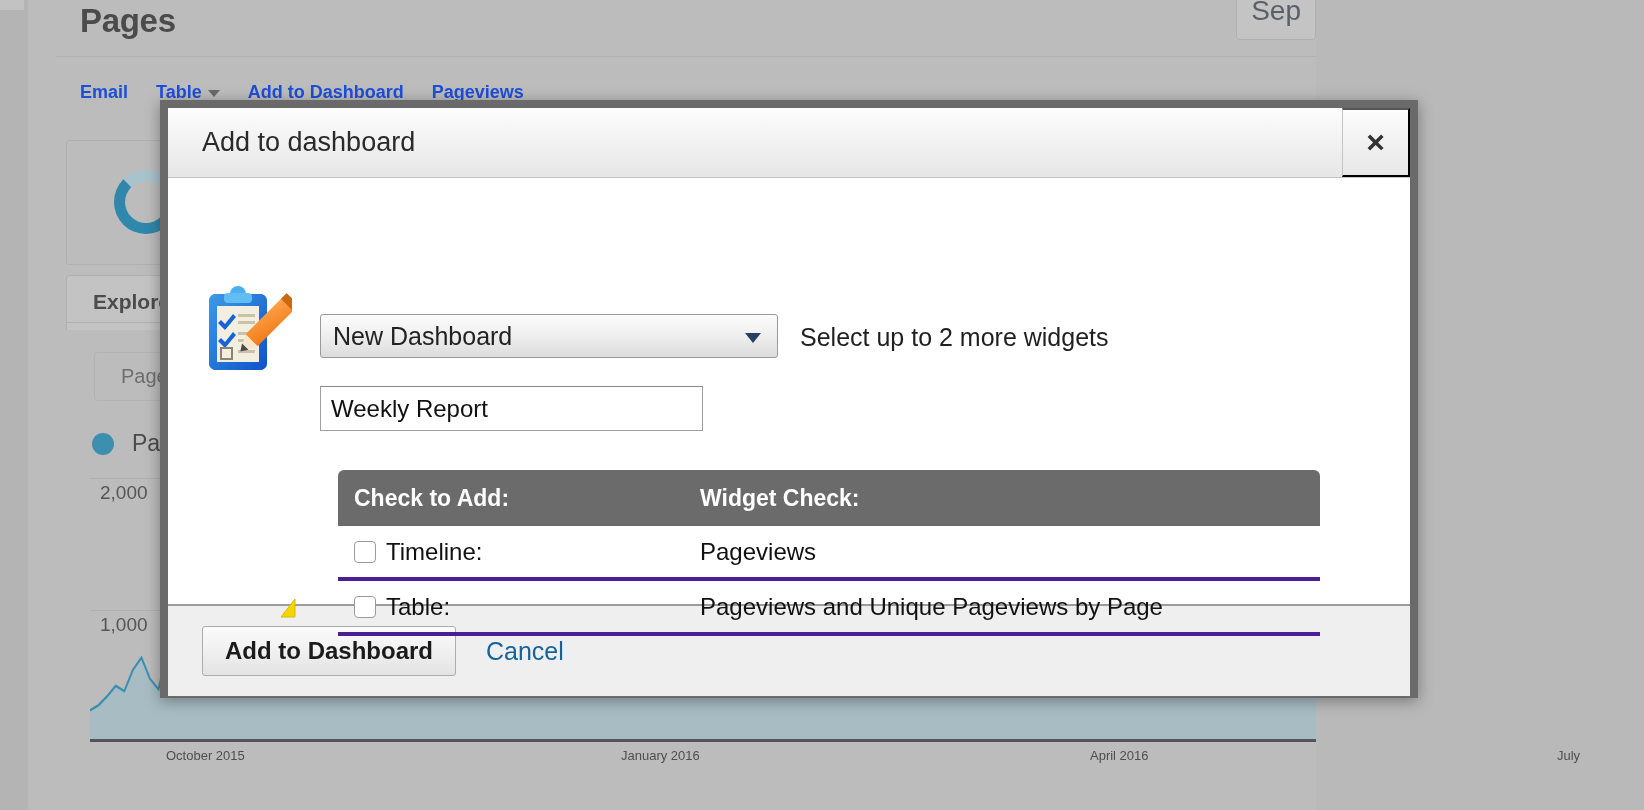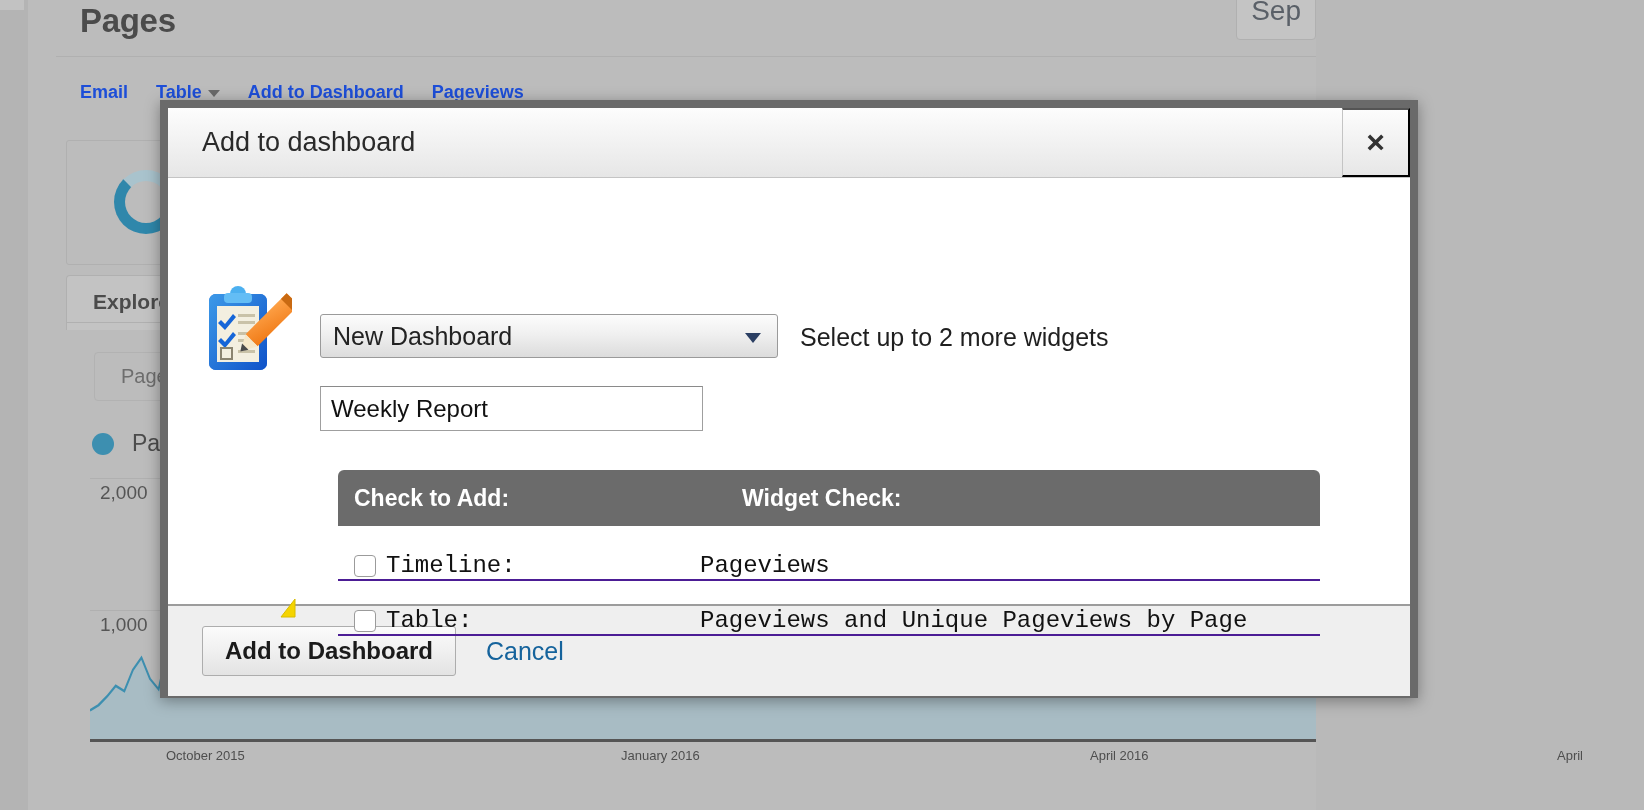--- a/index.html
+++ b/index.html
@@ -176,29 +176,28 @@
     padding: 0 10px;
     font-family: "Liberation Sans", sans-serif;
   }
 
   .tbl {
     position: absolute; left: 170px; top: 292px; width: 982px;
   }
   .tbl-head {
     height: 56px; background: #6b6b6b; border-radius: 6px 6px 0 0;
     display: flex; align-items: center;
-    color: #fff; font-size: 23px; font-weight: bold; gap: 42px;
+    color: #fff; font-size: 23px; font-weight: bold;
   }
   .th1 { width: 362px; padding-left: 16px; }
   .th2 { }
   .tbl-row {
-    height: 55px; display: flex; align-items: flex-end;
-    border-bottom: 2px solid #4c1d95;
+    height: 55px; display: flex; align-items: center;
+    border-bottom: 4px solid #4c1d95;
     position: relative;
-    font-family: Liberation Mono, monospace;
   }
   .cell1 {
     width: 362px; padding-left: 16px;
     display: flex; align-items: center; gap: 10px;
     font-size: 24px; color: #111;
   }
   .cell2 { font-size: 24px; color: #111; }
   .cbx {
     width: 22px; height: 22px; background: #fff;
     border: 1px solid #9b9b9b; border-radius: 4px;
@@ -271,21 +270,21 @@
         <svg id="chart-svg" viewBox="0 0 1582 272" preserveAspectRatio="none">
           <path id="chart-fill" d="M0.0,240.4 L11.1,235.1 L22.1,226.3 L33.2,215.8 L44.3,221.1 L55.3,200.0 L66.4,187.7 L77.4,208.8 L88.5,219.3 L99.6,180.7 L110.6,194.7 L121.7,210.5 L132.8,219.3 L143.8,189.4 L154.9,173.6 L165.9,198.2 L177.0,205.2 L188.1,150.8 L199.1,180.7 L210.2,201.7 L221.3,208.8 L232.3,180.7 L243.4,164.8 L254.4,189.4 L265.5,198.2 L276.6,22.6 L287.6,99.8 L298.7,163.1 L309.8,180.7 L320.8,189.4 L331.9,159.6 L343.0,173.6 L354.0,187.7 L365.1,113.9 L376.1,142.0 L387.2,173.6 L398.3,187.7 L409.3,163.1 L420.4,128.0 L431.5,166.6 L442.5,180.7 L453.6,142.0 L464.6,113.9 L475.7,156.1 L486.8,173.6 L497.8,149.0 L508.9,124.4 L520.0,163.1 L531.0,177.1 L542.1,156.1 L553.1,135.0 L564.2,166.6 L575.3,180.7 L586.3,159.6 L597.4,138.5 L608.5,170.1 L619.5,184.2 L630.6,166.6 L641.7,145.5 L652.7,173.6 L663.8,185.9 L674.8,170.1 L685.9,149.0 L697.0,177.1 L708.0,189.4 L719.1,173.6 L730.2,152.5 L741.2,180.7 L752.3,191.2 L763.3,177.1 L774.4,156.1 L785.5,182.4 L796.5,192.9 L807.6,178.9 L818.7,159.6 L829.7,184.2 L840.8,194.7 L851.8,180.7 L862.9,163.1 L874.0,185.9 L885.0,196.5 L896.1,182.4 L907.2,164.8 L918.2,187.7 L929.3,198.2 L940.3,184.2 L951.4,166.6 L962.5,189.4 L973.5,200.0 L984.6,185.9 L995.7,168.4 L1006.7,191.2 L1017.8,201.7 L1028.9,187.7 L1039.9,170.1 L1051.0,192.9 L1062.0,203.5 L1073.1,189.4 L1084.2,113.9 L1095.2,78.8 L1106.3,128.0 L1117.4,103.4 L1128.4,149.0 L1139.5,117.4 L1150.5,92.8 L1161.6,138.5 L1172.7,113.9 L1183.7,152.5 L1194.8,124.4 L1205.9,99.8 L1216.9,145.5 L1228.0,120.9 L1239.0,159.6 L1250.1,131.5 L1261.2,106.9 L1272.2,149.0 L1283.3,124.4 L1294.4,163.1 L1305.4,135.0 L1316.5,110.4 L1327.6,152.5 L1338.6,128.0 L1349.7,166.6 L1360.7,138.5 L1371.8,113.9 L1382.9,156.1 L1393.9,131.5 L1405.0,170.1 L1416.1,142.0 L1427.1,117.4 L1438.2,159.6 L1449.2,135.0 L1460.3,173.6 L1471.4,145.5 L1482.4,120.9 L1493.5,163.1 L1504.6,138.5 L1515.6,113.9 L1526.7,149.0 L1537.7,124.4 L1548.8,99.8 L1559.9,138.5 L1570.9,113.9 L1582.0,89.3 L1582,272 L0,272 Z" fill="#a8bcc4"></path>
           <path id="chart-line" d="M0.0,240.4 L11.1,235.1 L22.1,226.3 L33.2,215.8 L44.3,221.1 L55.3,200.0 L66.4,187.7 L77.4,208.8 L88.5,219.3 L99.6,180.7 L110.6,194.7 L121.7,210.5 L132.8,219.3 L143.8,189.4 L154.9,173.6 L165.9,198.2 L177.0,205.2 L188.1,150.8 L199.1,180.7 L210.2,201.7 L221.3,208.8 L232.3,180.7 L243.4,164.8 L254.4,189.4 L265.5,198.2 L276.6,22.6 L287.6,99.8 L298.7,163.1 L309.8,180.7 L320.8,189.4 L331.9,159.6 L343.0,173.6 L354.0,187.7 L365.1,113.9 L376.1,142.0 L387.2,173.6 L398.3,187.7 L409.3,163.1 L420.4,128.0 L431.5,166.6 L442.5,180.7 L453.6,142.0 L464.6,113.9 L475.7,156.1 L486.8,173.6 L497.8,149.0 L508.9,124.4 L520.0,163.1 L531.0,177.1 L542.1,156.1 L553.1,135.0 L564.2,166.6 L575.3,180.7 L586.3,159.6 L597.4,138.5 L608.5,170.1 L619.5,184.2 L630.6,166.6 L641.7,145.5 L652.7,173.6 L663.8,185.9 L674.8,170.1 L685.9,149.0 L697.0,177.1 L708.0,189.4 L719.1,173.6 L730.2,152.5 L741.2,180.7 L752.3,191.2 L763.3,177.1 L774.4,156.1 L785.5,182.4 L796.5,192.9 L807.6,178.9 L818.7,159.6 L829.7,184.2 L840.8,194.7 L851.8,180.7 L862.9,163.1 L874.0,185.9 L885.0,196.5 L896.1,182.4 L907.2,164.8 L918.2,187.7 L929.3,198.2 L940.3,184.2 L951.4,166.6 L962.5,189.4 L973.5,200.0 L984.6,185.9 L995.7,168.4 L1006.7,191.2 L1017.8,201.7 L1028.9,187.7 L1039.9,170.1 L1051.0,192.9 L1062.0,203.5 L1073.1,189.4 L1084.2,113.9 L1095.2,78.8 L1106.3,128.0 L1117.4,103.4 L1128.4,149.0 L1139.5,117.4 L1150.5,92.8 L1161.6,138.5 L1172.7,113.9 L1183.7,152.5 L1194.8,124.4 L1205.9,99.8 L1216.9,145.5 L1228.0,120.9 L1239.0,159.6 L1250.1,131.5 L1261.2,106.9 L1272.2,149.0 L1283.3,124.4 L1294.4,163.1 L1305.4,135.0 L1316.5,110.4 L1327.6,152.5 L1338.6,128.0 L1349.7,166.6 L1360.7,138.5 L1371.8,113.9 L1382.9,156.1 L1393.9,131.5 L1405.0,170.1 L1416.1,142.0 L1427.1,117.4 L1438.2,159.6 L1449.2,135.0 L1460.3,173.6 L1471.4,145.5 L1482.4,120.9 L1493.5,163.1 L1504.6,138.5 L1515.6,113.9 L1526.7,149.0 L1537.7,124.4 L1548.8,99.8 L1559.9,138.5 L1570.9,113.9 L1582.0,89.3" fill="none" stroke="#3d8fb0" stroke-width="2.5"></path>
         </svg>
       </div>
       <div class="xaxis-line"></div>
       <div class="xlabels">
         <span style="left:76px">October 2015</span>
         <span style="left:531px">January 2016</span>
         <span style="left:1000px">April 2016</span>
-        <span style="left:1467px">April</span>
+        <span style="left:1467px">July</span>
       </div>
 
       <div class="scrollbar-thumb"></div>
     </div>
   </div>
 
   <div class="modal">
 
     <div class="modal-head">
       <div class="modal-title">Add to dashboard</div>

